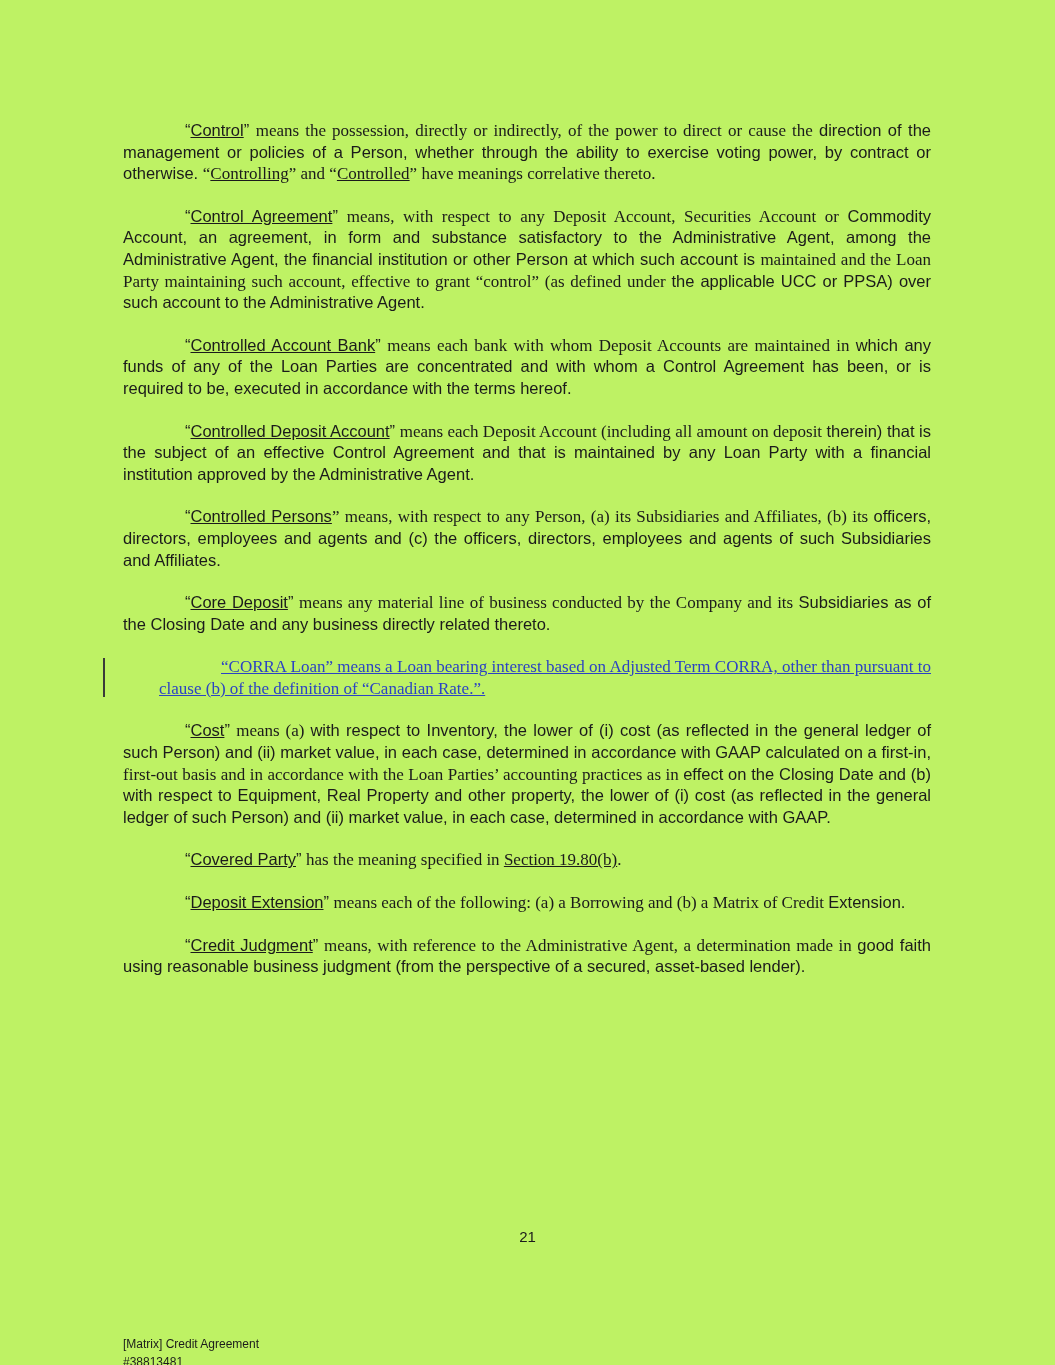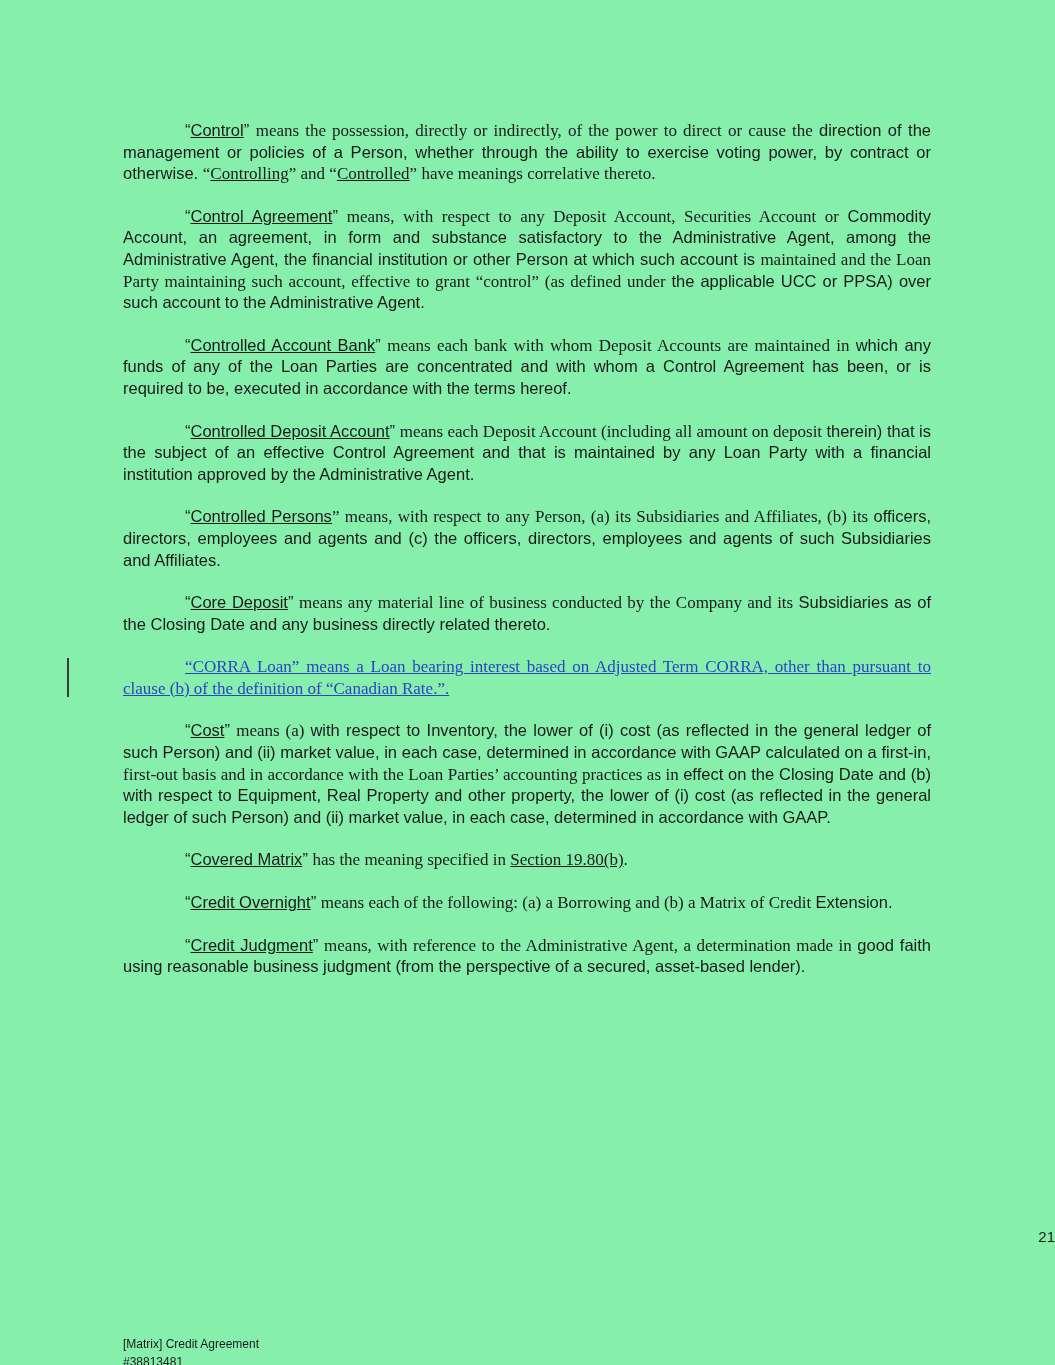--- a/index.html
+++ b/index.html
@@ -4,21 +4,21 @@
 <style>
   html, body {
     margin: 0;
     padding: 0;
     background: #ffffff;
   }
   .page {
     position: relative;
     width: 1055px;
     height: 1365px;
-    background: #86efac;
+    background: #bef264;
     font-family: "Liberation Sans", sans-serif;
     color: #1b1b1b;
     overflow: hidden;
   }
   .body-text {
     position: absolute;
     left: 123px;
     top: 120px;
     width: 808px;
   }
@@ -45,21 +45,21 @@
     top: 2px;
     bottom: 2px;
     width: 0;
     border-left: 2px solid #3a3a3a;
   }
   .page-number {
     position: absolute;
     top: 1228px;
     left: 0;
     width: 100%;
-    text-align: right;
+    text-align: center;
     font-size: 15px;
     color: #1b1b1b;
   }
   .footer {
     position: absolute;
     top: 1336px;
     left: 123px;
     font-size: 12px;
     line-height: 17.5px;
     color: #1b1b1b;
@@ -69,24 +69,24 @@
 <body>
 
 <div class="page">
   <div class="body-text">
       <p class="para"><span>“</span><span class="u">Control</span><span>” </span><span class="serif">means the possession, directly or indirectly, of the power to direct or cause the </span><span>direction of the management or policies of a Person, whether through the ability to exercise voting power, by contract or otherwise.  </span><span class="serif">“</span><span class="u serif">Controlling</span><span class="serif">” and “</span><span class="u serif">Controlled</span><span class="serif">” have meanings correlative thereto.</span></p>
       <p class="para"><span>“</span><span class="u">Control Agreement</span><span>” </span><span class="serif">means, with respect to any Deposit Account, Securities Account or </span><span>Commodity Account, an agreement, in form and substance satisfactory to the Administrative Agent, among the Administrative Agent, the financial institution or other Person at which such account is </span><span class="serif">maintained and the Loan Party maintaining such account, effective to grant “control” (as defined under </span><span>the applicable UCC or PPSA) over such account to the Administrative Agent.</span></p>
       <p class="para"><span>“</span><span class="u">Controlled Account Bank</span><span>” </span><span class="serif">means each bank with whom Deposit Accounts are maintained in </span><span>which any funds of any of the Loan Parties are concentrated and with whom a Control Agreement has been, or is required to be, executed in accordance with the terms hereof.</span></p>
       <p class="para"><span>“</span><span class="u">Controlled Deposit Account</span><span>” </span><span class="serif">means each Deposit Account (including all amount on deposit </span><span>therein) that is the subject of an effective Control Agreement and that is maintained by any Loan Party with a financial institution approved by the Administrative Agent.</span></p>
       <p class="para"><span>“</span><span class="u">Controlled Persons</span><span class="serif">” means, with respect to any Person, (a) its Subsidiaries and Affiliates, (b) its </span><span>officers, directors, employees and agents and (c) the officers, directors, employees and agents of such Subsidiaries and Affiliates.</span></p>
       <p class="para"><span>“</span><span class="u">Core Deposit</span><span>” </span><span class="serif">means any material line of business conducted by the Company and its </span><span>Subsidiaries as of the Closing Date and any business directly related thereto.</span></p>
-      <p class="para changed" style="color: rgb(43, 67, 196);"><span class="change-bar"></span><span class="u serif">“CORRA Loan” means a Loan bearing interest based on Adjusted Term CORRA, other than pursuant to clause (b) of the definition of “Canadian Rate.”.</span></p>
+      <p class="para changed" style="color: rgb(43, 67, 196); margin-left: 36px;"><span class="change-bar"></span><span class="u serif">“CORRA Loan” means a Loan bearing interest based on Adjusted Term CORRA, other than pursuant to clause (b) of the definition of “Canadian Rate.”.</span></p>
       <p class="para"><span>“</span><span class="u">Cost</span><span>” </span><span class="serif">means (a) </span><span>with respect to Inventory, the lower of (i) cost (as reflected in the general ledger of such Person) and (ii) market value, in each case, determined in accordance with GAAP calculated on a first-in, </span><span class="serif">first-out basis and in accordance with the Loan Parties’ accounting practices as in </span><span>effect on the Closing Date and (b) with respect to Equipment, Real Property and other property, the lower of (i) cost (as reflected in the general ledger of such Person) and (ii) market value, in each case, determined in accordance with GAAP.</span></p>
-      <p class="para"><span>“</span><span class="u">Covered Matrix</span><span>” </span><span class="serif">has the meaning specified in </span><span class="u serif">Section 19.80(b)</span><span class="serif">.</span></p>
-      <p class="para"><span>“</span><span class="u">Credit Overnight</span><span>” </span><span class="serif">means each of the following: (a) a Borrowing and (b) a Matrix of Credit </span><span>Extension.</span></p>
+      <p class="para"><span>“</span><span class="u">Covered Party</span><span>” </span><span class="serif">has the meaning specified in </span><span class="u serif">Section 19.80(b)</span><span class="serif">.</span></p>
+      <p class="para"><span>“</span><span class="u">Deposit Extension</span><span>” </span><span class="serif">means each of the following: (a) a Borrowing and (b) a Matrix of Credit </span><span>Extension.</span></p>
       <p class="para"><span>“</span><span class="u">Credit Judgment</span><span>” </span><span class="serif">means, with reference to the Administrative Agent, a determination made in </span><span>good faith using reasonable business judgment (from the perspective of a secured, asset-based lender).</span></p>
     </div>
   <div class="page-number">21</div>
   <div class="footer">
     <div>[Matrix] Credit Agreement</div>
     <div>#38813481</div>
   </div>
 </div>
 
 </body></html>

